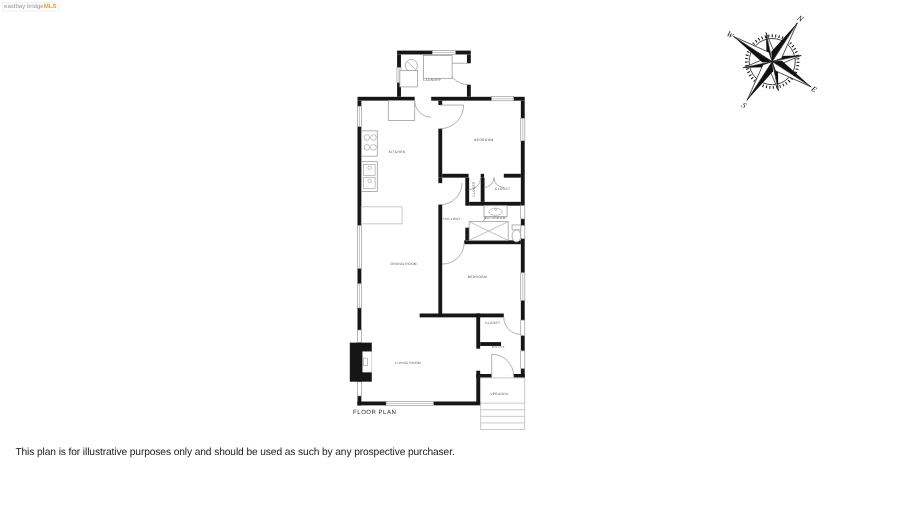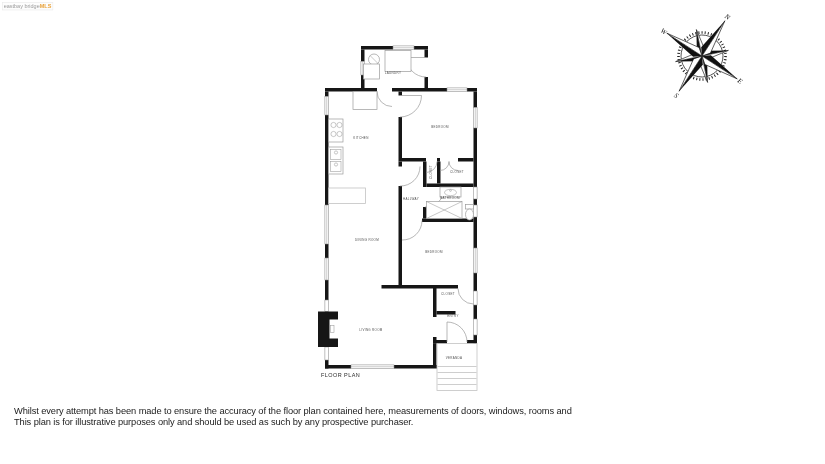--- a/index.html
+++ b/index.html
@@ -251,15 +251,14 @@
         <path class="pt-w" d="M0 -42 L5.5 -7 L0 0 Z"></path>
       </g>
     <text x="0" y="-44.5">N</text>
     <text x="45.5" y="2.5">E</text>
     <text x="0" y="49.5">S</text>
     <text x="-45.5" y="2.5">W</text>
   </g>
 </svg>
 
 <div class="disclaimer">
-  <div>Whilst every attempt has been made to ensure the accuracy of the floor plan contained here, measurements of doors, windows, rooms and</div>
   <div>This plan is for illustrative purposes only and should be used as such by any prospective purchaser.</div>
 </div>
 
 </body></html>

